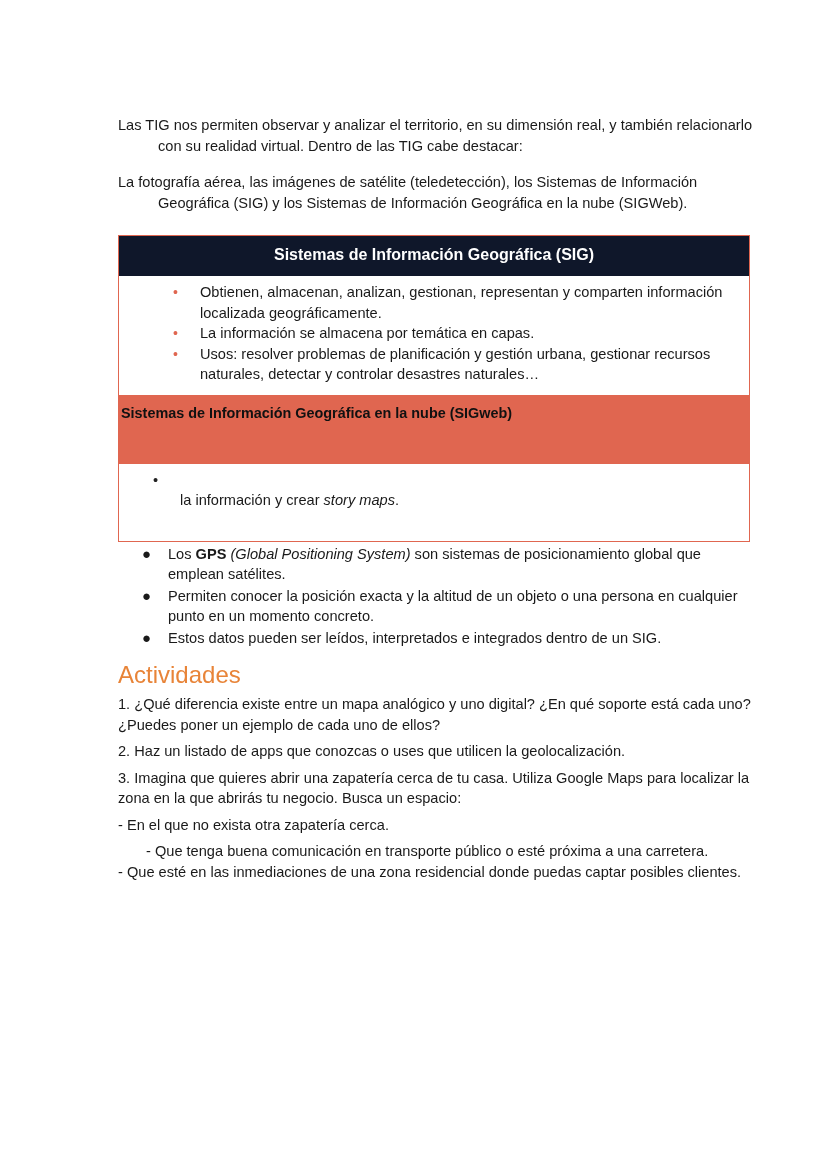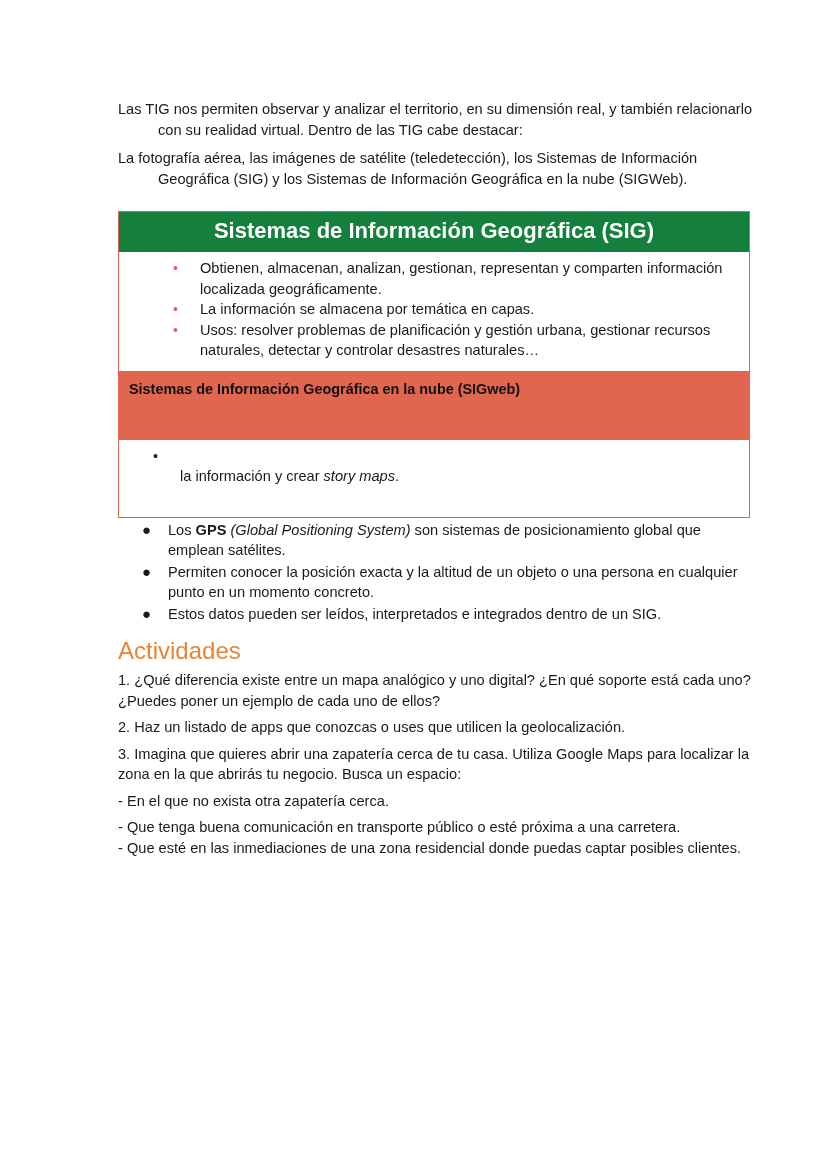--- a/index.html
+++ b/index.html
@@ -2,44 +2,44 @@
 <html><head>
   <meta charset="utf-8">
   <style>
     html, body { margin: 0; padding: 0; background: #ffffff; }
     body {
       width: 828px; height: 1171px; position: relative; overflow: hidden;
       font-family: "Liberation Sans", sans-serif; color: #1a1a1a;
       font-size: 14.6px; line-height: 20.5px;
     }
     .page { position: absolute; left: 118px; top: 99px; width: 640px; }
-    .hang { margin: 0 0 8px 0; padding-left: 40px; text-indent: -40px; }
+    .hang { margin: 16px 0 8px 0; padding-left: 40px; text-indent: -40px; }
     .box { width: 630px; border: 1px solid #e06650; margin-top: 22px; margin-left: 0; }
     .box-head1 {
-      background: #15803d; color: #ffffff; font-weight: bold; text-align: center;
-      font-size: 22px; height: 40px; line-height: 38px;
+      background: #0f172a; color: #ffffff; font-weight: bold; text-align: center;
+      font-size: 16px; height: 40px; line-height: 38px;
     }
     .box-body1 { padding: 6px 0 10px 0; }
     .box-body1 ul { list-style: none; margin: 0; padding: 0 0 0 54px; }
     .box-body1 li { position: relative; padding-left: 27px; }
     .box-body1 li .bul { position: absolute; left: 0; top: 0; color: #e06650; font-size: 14px; }
     .box-head2 {
       background: #e06650; color: #111; font-weight: bold; font-size: 14.4px;
-      height: 69px; padding: 8px 10px 0 10px; box-sizing: border-box; line-height: 20px;
+      height: 69px; padding: 8px 10px 0 2px; box-sizing: border-box; line-height: 20px;
     }
     .box-body2 { padding: 6px 0 30px 0; }
     .box-body2 ul { list-style: none; margin: 0; padding: 0 0 0 34px; }
     .box-body2 li { position: relative; padding-left: 27px; }
     .box-body2 li .bul { position: absolute; left: 0; top: 0; color: #222; }
     .gps { list-style: none; margin: 2px 0 0 0; padding: 0 0 0 24px; }
     .gps li { position: relative; padding-left: 26px; margin-bottom: 1px; }
     .gps li .bul { position: absolute; left: 0; top: 0; font-size: 15px; }
     .act-title { color: #e88438; font-size: 24px; line-height: 30px; margin: 12px 0 4px 0; font-weight: normal; }
     .act p { margin: 0 0 6px 0; }
-    .act p.tight { margin-bottom: 0; }
+    .act p.tight { margin-bottom: 0; margin-left: 28px; }
     i { font-style: italic; }
     b { font-weight: bold; }
   </style>
 </head>
 <body>
 
 <div class="page">
   <p class="hang">Las TIG nos permiten observar y analizar el territorio, en su dimensión real, y también relacionarlo con su realidad virtual. Dentro de las TIG cabe destacar:</p>
   <p class="hang">La fotografía aérea, las imágenes de satélite (teledetección), los Sistemas de Información Geográfica (SIG) y los Sistemas de Información Geográfica en la nube (SIGWeb).</p>
 

